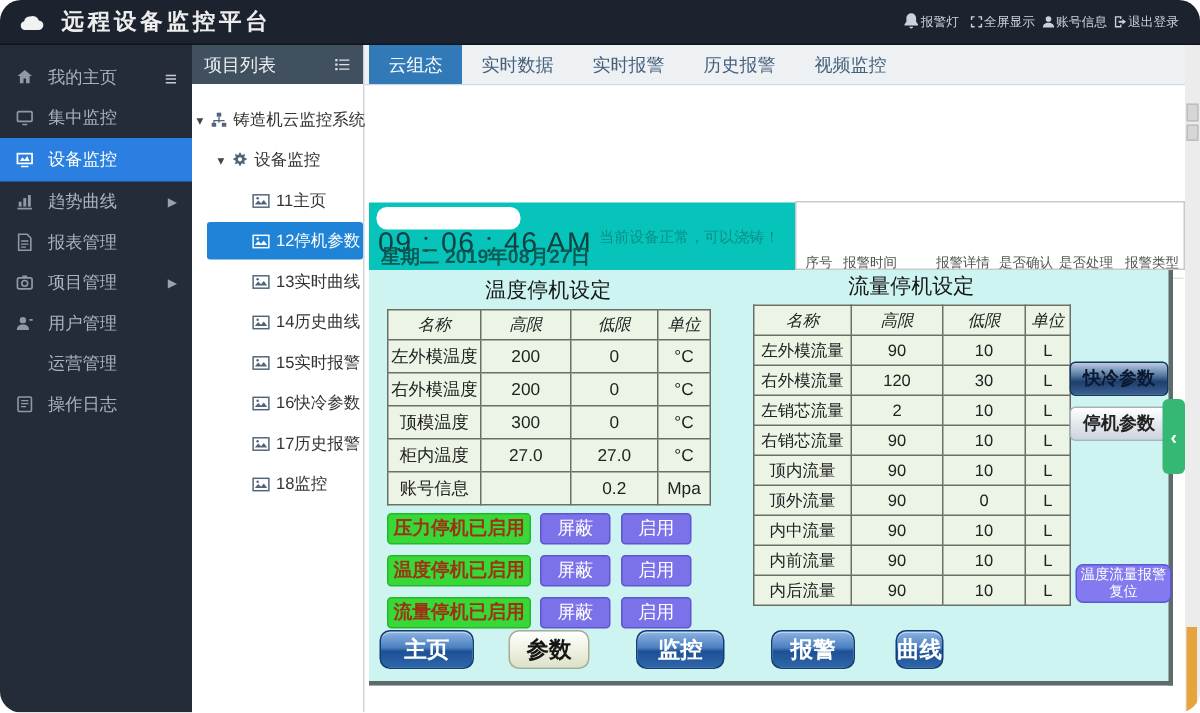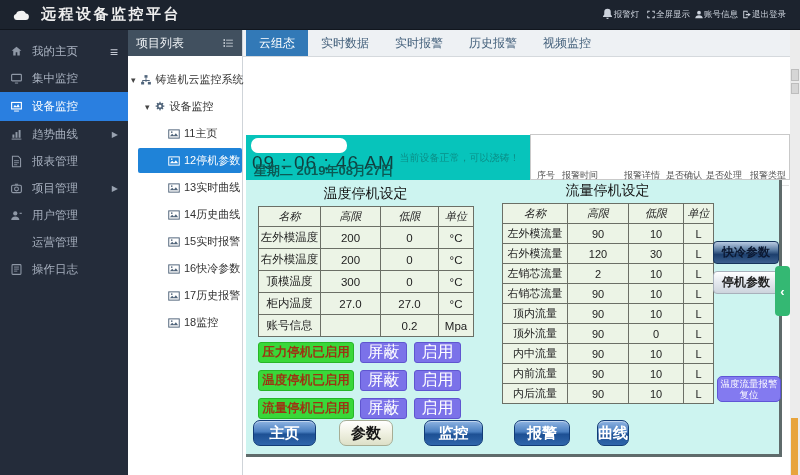--- a/index.html
+++ b/index.html
@@ -1,18 +1,18 @@
 <!DOCTYPE html>
 <html><head>
 <meta charset="utf-8">
 <style>
   * { margin:0; padding:0; box-sizing:border-box; }
   html,body { background:#fff; }
   body { font-family:"Liberation Sans", sans-serif; }
-  .page { position:relative; width:800px; height:475px; background:#fff; overflow:hidden; }
+  .page { position:relative; width:800px; height:475px; background:#fff; overflow:hidden;border-radius:14px; }
 
   
   .topbar { position:absolute; left:0; top:0; width:800px; height:30px; background:#1c232e; display:flex; align-items:center; border-bottom:1px solid #11161e; z-index:20; }
   .brand { display:flex; align-items:center; gap:7px; padding-left:8px; }
   .brand svg { width:26px; height:16px; color:#f2f2f2; }
   .brand-title { color:#ededed; font-size:15px; font-weight:bold; letter-spacing:2.5px; font-family:"DejaVu Serif", serif; }
   .tb-actions { margin-left:auto; display:flex; gap:4px; padding-right:14px; }
   .tb-action { width:44px; display:flex; flex-direction:row; align-items:center; justify-content:center; color:#ccd2dc; cursor:pointer; }
   .tb-action svg { width:13px; height:13px; }
   .tb-action .lbl { font-size:8.5px; margin-top:1px; white-space:nowrap; }
@@ -69,21 +69,21 @@
 
   table.set { position:absolute; border-collapse:collapse; table-layout:fixed; background:#ecf4e6; }
   .set th, .set td { border:1px solid #6b6f66; color:#222; text-align:center; padding:0; overflow:hidden; white-space:nowrap; }
   .set th { font-family:"DejaVu Serif", serif; font-style:italic; font-weight:normal; font-size:11px; height:20px; }
   .temp-tbl { left:12px; top:26px; width:215px; }
   .temp-tbl td { height:22px; font-size:11.5px; }
   .flow-tbl { left:256px; top:23px; width:211px; }
   .flow-tbl td { height:20px; font-size:11px; }
 
   .st-green { position:absolute; left:12px; width:96px; height:21px; background:#39d839; border:1px solid #27b627; border-radius:3px; color:#9c3413; font-weight:bold; font-size:12.5px; display:flex; align-items:center; justify-content:center; cursor:pointer; }
-  .st-purple { position:absolute; width:47px; height:21px; background:#7b72e9; border:1px solid #5f55d0; border-radius:3px; color:#fff; font-size:16px; display:flex; align-items:center; justify-content:center; cursor:pointer; }
+  .st-purple { position:absolute; width:47px; height:21px; background:#7b72e9; border:1px solid #5f55d0; border-radius:3px; color:#fff; font-size:12px; display:flex; align-items:center; justify-content:center; cursor:pointer; }
   .r1{top:162px}.r2{top:190px}.r3{top:218px}
   .p1{left:114px}.p2{left:168px}
 
   .nav-btn { position:absolute; top:240px; height:26px; border-radius:7px;
     background:linear-gradient(180deg,#8fb4e2 0%,#4a7fc0 45%,#1d5094 55%,#2f66ab 100%);
     border:1px solid #123c77; color:#fff; font-weight:bold; font-size:15px;
     display:flex; align-items:center; justify-content:center; cursor:pointer;
     box-shadow:inset 0 1px 0 rgba(255,255,255,.45); }
   .nav1{left:7px;width:63px}.nav2{left:93px;width:54px}.nav3{left:178px;width:59px}.nav4{left:268px;width:56px}.nav5{left:351px;width:32px}
   .nav-btn.active { background:linear-gradient(180deg,#ffffff 0%,#f0f1e2 50%,#dde0c8 100%); color:#151515; border-color:#a7ad95; }

